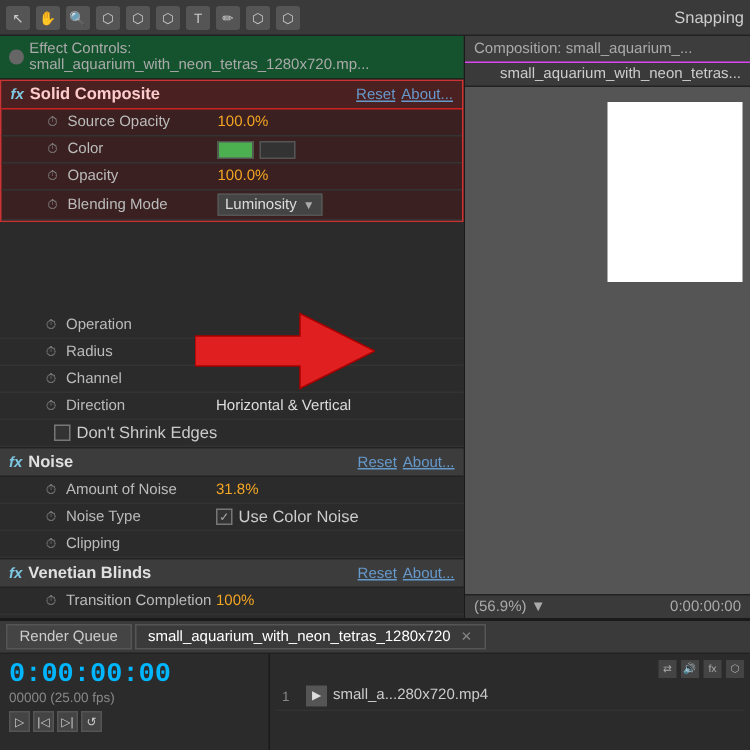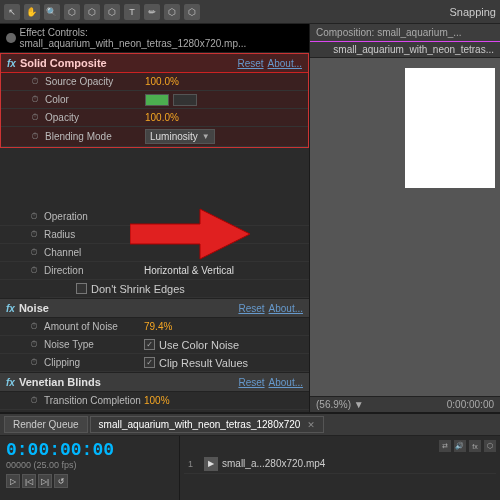--- a/index.html
+++ b/index.html
@@ -50,21 +50,21 @@
     .left-panel {
       width: 310px;
       background: #2b2b2b;
       border-right: 1px solid #1a1a1a;
       overflow-y: auto;
       overflow-x: hidden;
     }
 
     
     .panel-header {
-      background: #000000;
+      background: #14532d;
       padding: 3px 6px;
       font-size: 10px;
       color: #aaa;
       border-bottom: 1px solid #222;
       display: flex;
       align-items: center;
       gap: 4px;
     }
     .panel-header .close-btn {
       width: 10px;
@@ -396,21 +396,20 @@
       font-size: 7px;
       color: #aaa;
     }
 
     
     .prop-row.sub {
       padding-left: 28px;
     }
     .prop-row.sub2 {
       padding-left: 36px;
-      margin-left: 40px;
     }
 
     
     .left-panel::-webkit-scrollbar {
       width: 6px;
     }
     .left-panel::-webkit-scrollbar-track {
       background: #2b2b2b;
     }
     .left-panel::-webkit-scrollbar-thumb {
@@ -517,37 +516,33 @@
     <div class="fx-section">
       <div class="fx-header">
         <span style="color:#7ec8e3; font-style:italic; font-weight:bold; font-size:10px;">fx</span>
         <span class="fx-title">Noise</span>
         <span class="fx-link">Reset</span>
         <span class="fx-link">About...</span>
       </div>
       <div class="prop-row sub">
         <span class="prop-icon">⏱</span>
         <span class="prop-label">Amount of Noise</span>
-        <span class="prop-value">79.4%</span>
+        <span class="prop-value">31.8%</span>
       </div>
       <div class="prop-row sub">
         <span class="prop-icon">⏱</span>
         <span class="prop-label">Noise Type</span>
         <div class="checkbox-row">
           <div class="checkbox checked"></div>
           <span>Use Color Noise</span>
         </div>
       </div>
       <div class="prop-row sub">
         <span class="prop-icon">⏱</span>
         <span class="prop-label">Clipping</span>
-        <div class="checkbox-row">
-          <div class="checkbox checked"></div>
-          <span>Clip Result Values</span>
-        </div>
       </div>
     </div>
 
     <div class="fx-section">
       <div class="fx-header">
         <span style="color:#7ec8e3; font-style:italic; font-weight:bold; font-size:10px;">fx</span>
         <span class="fx-title">Venetian Blinds</span>
         <span class="fx-link">Reset</span>
         <span class="fx-link">About...</span>
       </div>

